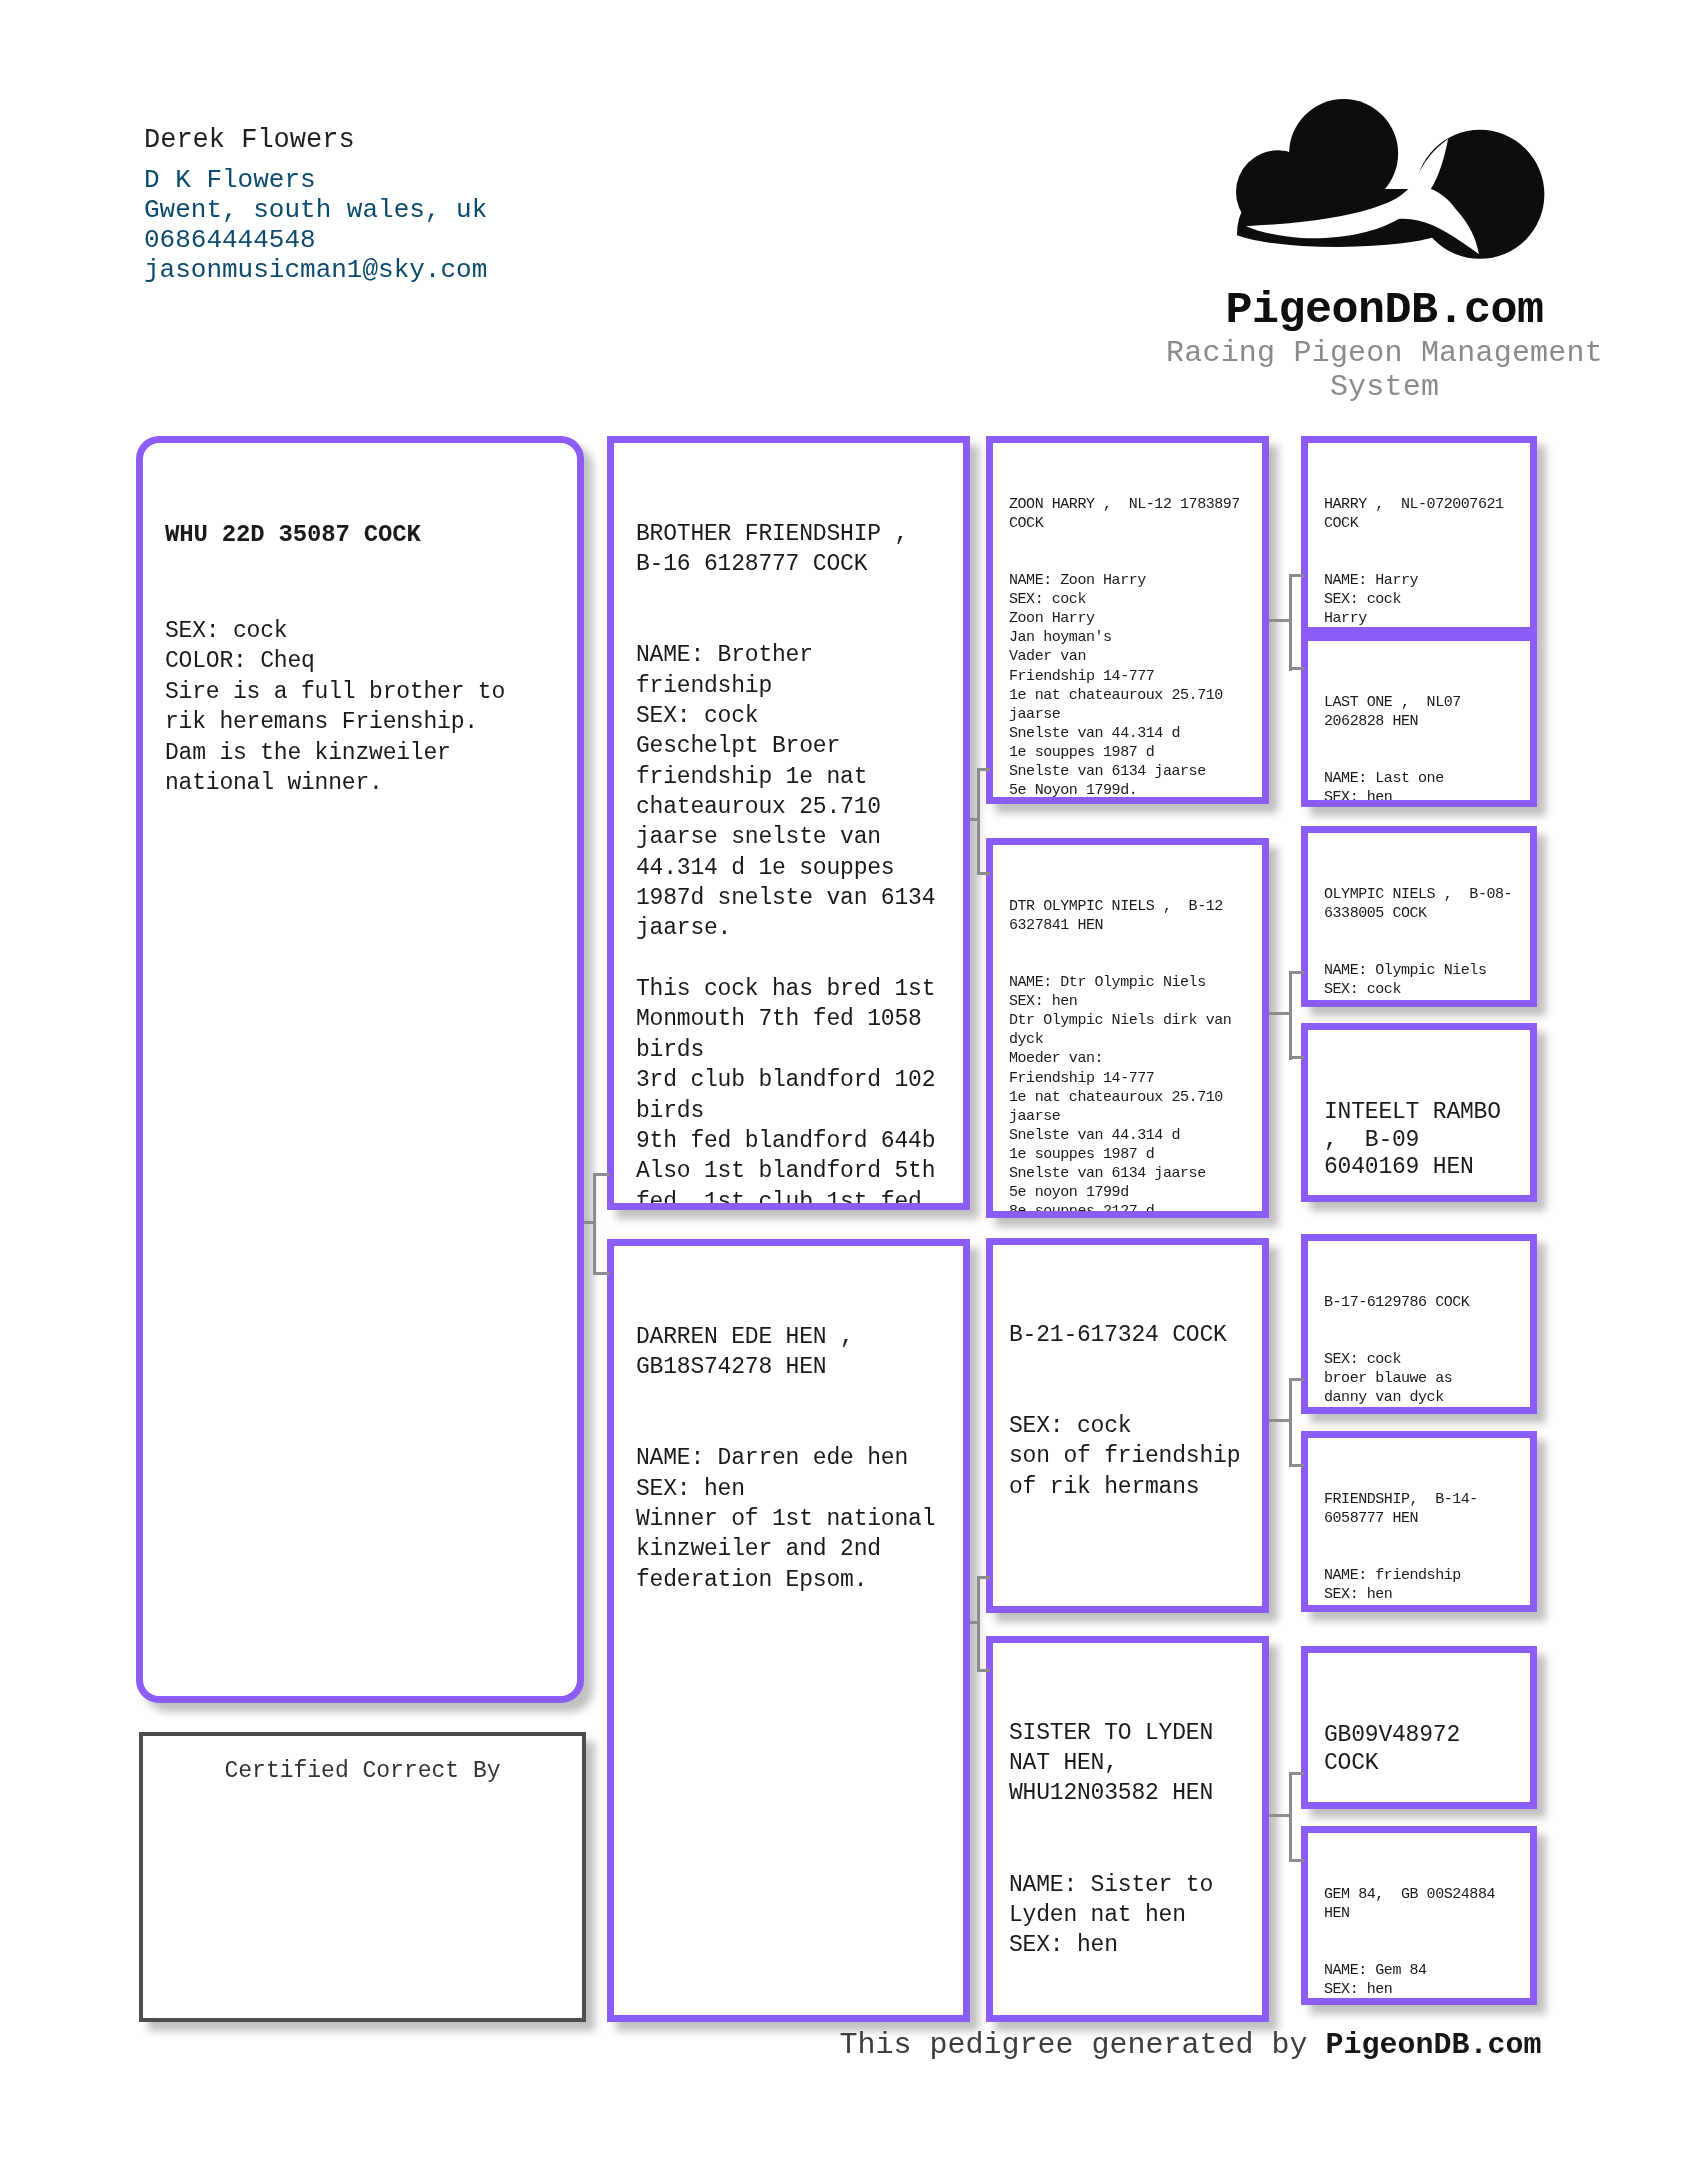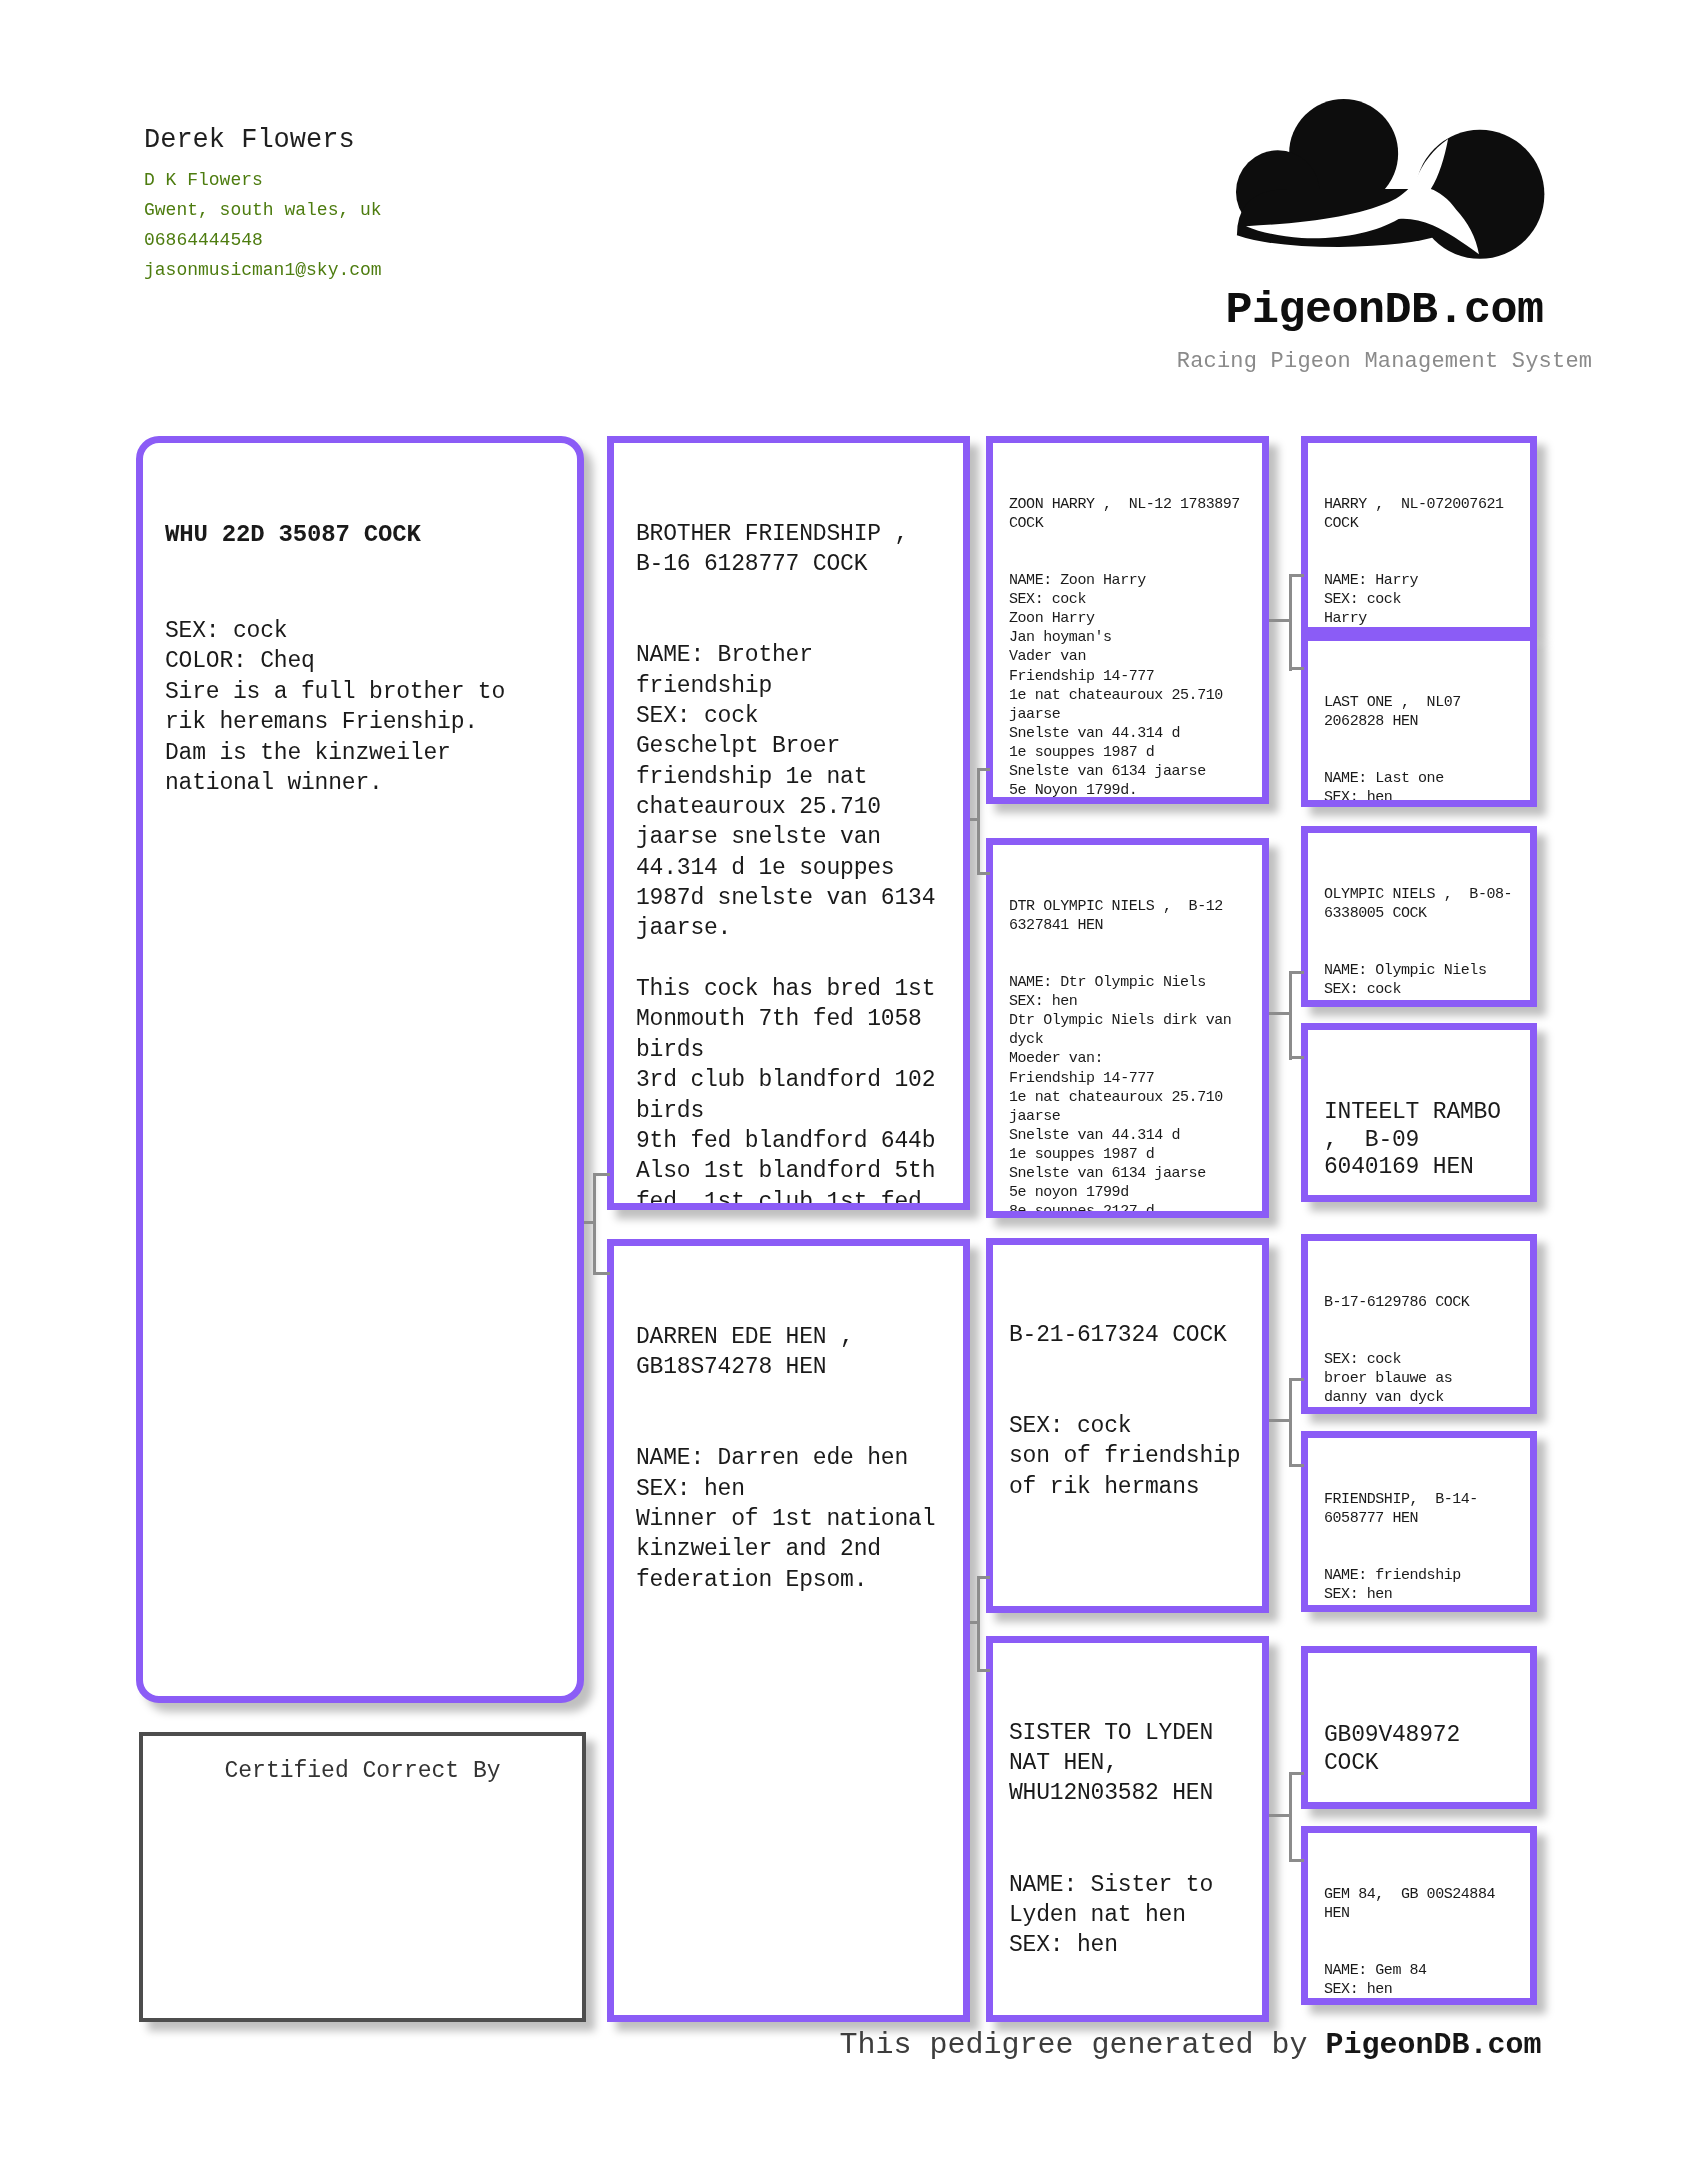--- a/index.html
+++ b/index.html
@@ -9,27 +9,27 @@
     background:#ffffff;
     font-family:Liberation Mono, monospace;
     color:#1a1a1a;
     overflow:hidden;
   }
   
   .owner{
     position:absolute;left:144px;top:125px;width:744px;
   }
   .owner-name{font-size:27px;color:#1f1f1f;margin-bottom:10px;}
-  .owner-line{font-size:18px;line-height:30px;color:#4d7c0f;}
+  .owner-line{font-size:26px;line-height:30px;color:#0c4a6e;}
   .logo-block{
     position:absolute;left:1156px;top:84px;width:457px;text-align:center;
   }
   .logo-art{display:block;margin:0 auto;}
   .brand-title{font-size:45px;font-weight:bold;color:#0e0e0e;letter-spacing:-0.5px;margin-top:3px;}
-  .brand-tagline{font-size:22px;color:#8a8a8a;margin-top:13px;letter-spacing:0.2px;}
+  .brand-tagline{font-size:30px;color:#8a8a8a;letter-spacing:0.2px;}
   
   .box{
     position:absolute;box-sizing:border-box;
     background:#ffffff;
     border:7px solid #8b5cf6;
     box-shadow:9px 9px 8px rgba(0,0,0,0.25);
     padding:14px 16px;
     overflow:hidden;
     white-space:pre-wrap;
   }

